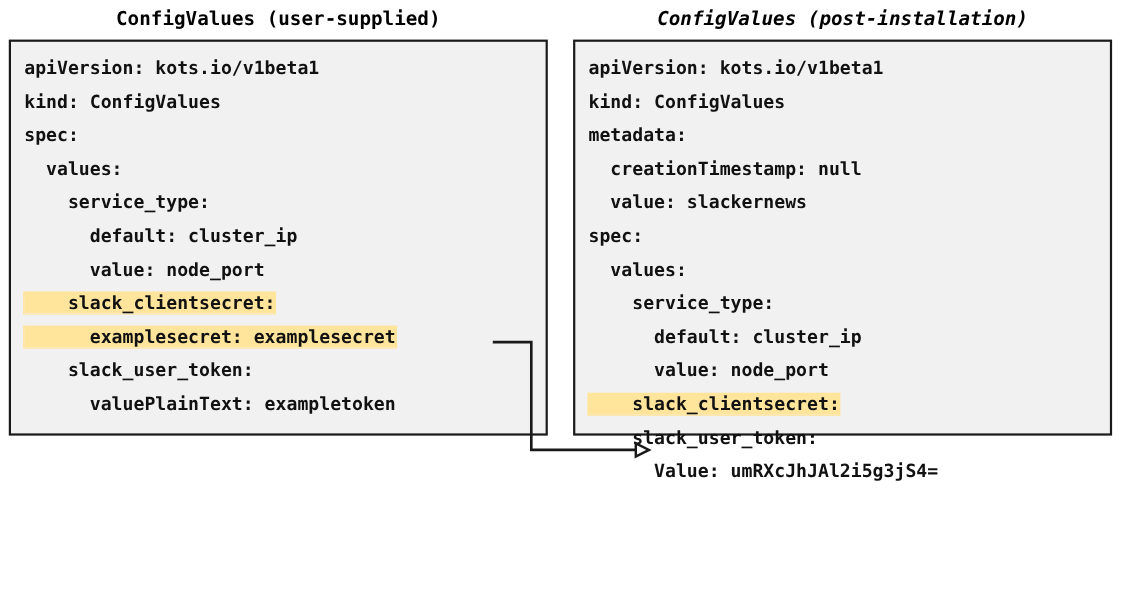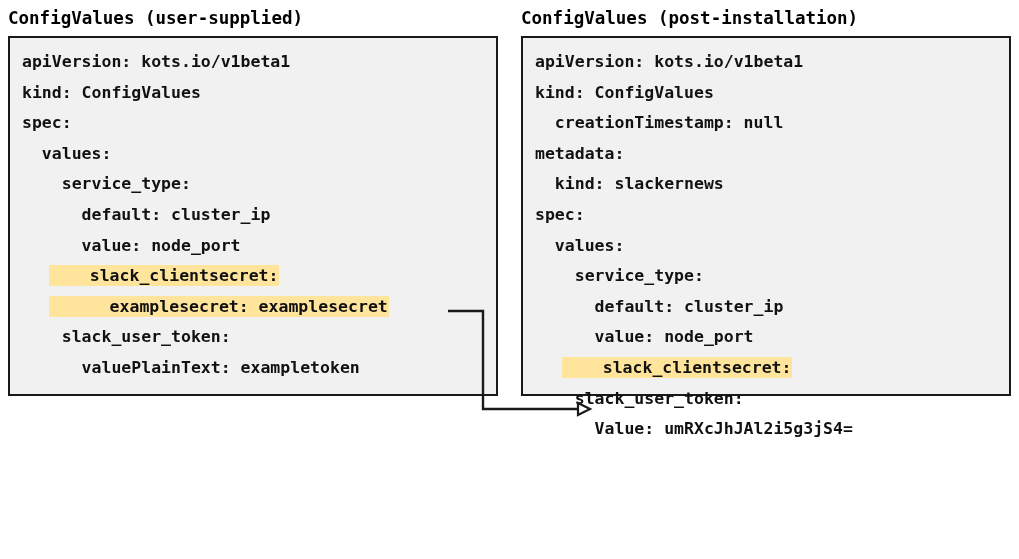--- a/index.html
+++ b/index.html
@@ -23,24 +23,25 @@
 
   
   .panel-title {
     position: absolute;
     top: 8px;
     font-family: "DejaVu Sans Mono", "Liberation Mono", monospace;
     font-size: 17.5px;
     font-weight: bold;
     color: #000000;
     letter-spacing: 0px;
+    text-align: center;
     white-space: pre;
   }
   .panel-title.left  { left: 8px;  width: 490px; }
-  .panel-title.right { left: 521px; width: 490px; }
+  .panel-title.right { left: 521px; width: 490px; font-style: italic; }
 
   
   .panel {
     position: absolute;
     top: 36px;
     height: 360px;
     box-sizing: border-box;
     background: #f1f1f1;
     border: 2px solid #1a1a1a;
   }
@@ -65,21 +66,20 @@
     color: #111111;
     white-space: pre;
   }
   .code-line > .seg {
     display: inline;
     white-space: pre;
   }
   .code-line.hl > .seg {
     background: #ffe49c;
     box-shadow: 0 0 0 1px #ffe49c;
-    margin-left: 28px;
   }
 
   
   .connector {
     position: absolute;
     left: 0;
     top: 0;
     width: 1019px;
     height: 559px;
     pointer-events: none;
@@ -107,23 +107,23 @@
         <div class="code-line"><span class="seg">      valuePlainText: exampletoken</span></div>
       </div>
   </div>
 
   <div class="panel-title right">ConfigValues (post-installation)</div>
 
   <div class="panel right">
     <div class="code-block">
         <div class="code-line"><span class="seg">apiVersion: kots.io/v1beta1</span></div>
         <div class="code-line"><span class="seg">kind: ConfigValues</span></div>
+        <div class="code-line"><span class="seg">metadata:</span></div>
         <div class="code-line"><span class="seg">  creationTimestamp: null</span></div>
-        <div class="code-line"><span class="seg">metadata:</span></div>
-        <div class="code-line"><span class="seg">  kind: slackernews</span></div>
+        <div class="code-line"><span class="seg">  value: slackernews</span></div>
         <div class="code-line"><span class="seg">spec:</span></div>
         <div class="code-line"><span class="seg">  values:</span></div>
         <div class="code-line"><span class="seg">    service_type:</span></div>
         <div class="code-line"><span class="seg">      default: cluster_ip</span></div>
         <div class="code-line"><span class="seg">      value: node_port</span></div>
         <div class="code-line hl"><span class="seg">    slack_clientsecret:</span></div>
         <div class="code-line"><span class="seg">    slack_user_token:</span></div>
         <div class="code-line"><span class="seg">      Value: umRXcJhJAl2i5g3jS4=</span></div>
       </div>
   </div>

